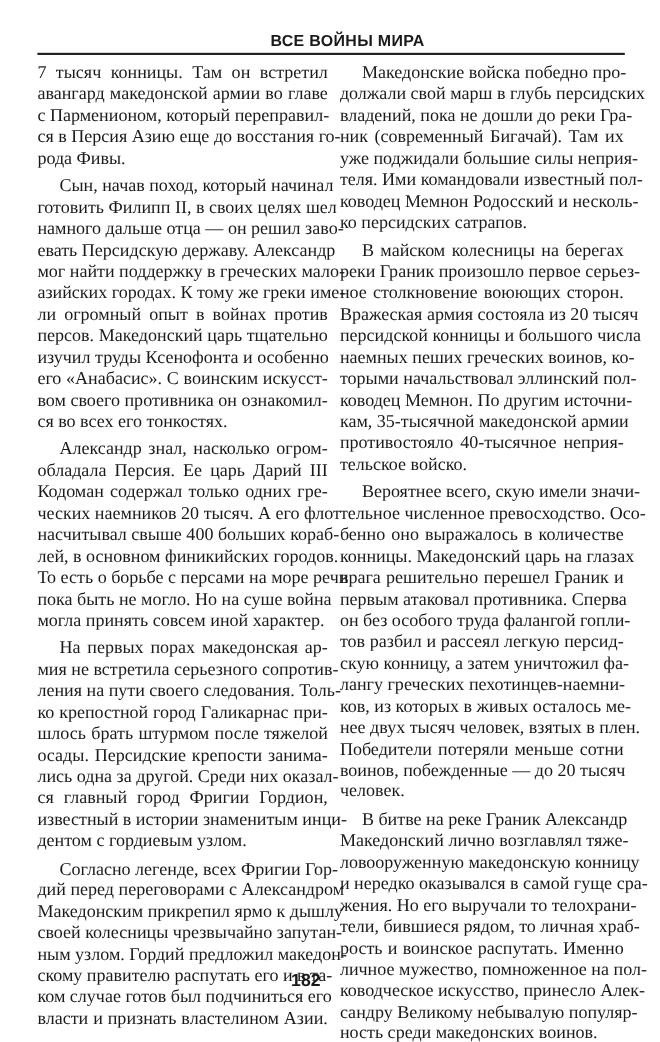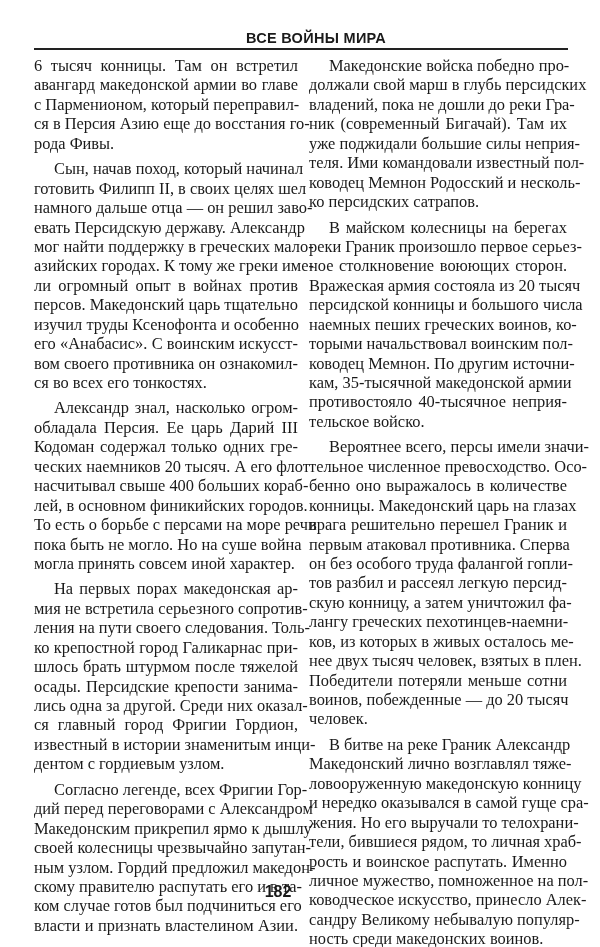--- a/index.html
+++ b/index.html
@@ -27,21 +27,21 @@
   }
 </style>
 </head>
 <body>
 
 <div class="header-title">ВСЕ ВОЙНЫ МИРА</div>
 <div class="header-rule"></div>
 
 <div class="column col-left" id="col-left">
     <div>
-      <span class="line">6 тысяч конницы. Там он встретил</span>
+      <span class="line">7 тысяч конницы. Там он встретил</span>
       <span class="line">авангард македонской армии во главе</span>
       <span class="line">с Парменионом, который переправил-</span>
       <span class="line">ся в Персия Азию еще до восстания го-</span>
       <span class="line last">рода Фивы.</span>
     </div>
     <div class="para-gap"></div>
     <div>
       <span class="line indent">Сын, начав поход, который начинал</span>
       <span class="line">готовить Филипп II, в своих целях шел</span>
       <span class="line">намного дальше отца — он решил заво-</span>
@@ -104,29 +104,29 @@
       <span class="line last">ко персидских сатрапов.</span>
     </div>
     <div class="para-gap"></div>
     <div>
       <span class="line indent">В майском колесницы на берегах</span>
       <span class="line">реки Граник произошло первое серьез-</span>
       <span class="line">ное столкновение воюющих сторон.</span>
       <span class="line">Вражеская армия состояла из 20 тысяч</span>
       <span class="line">персидской конницы и большого числа</span>
       <span class="line">наемных пеших греческих воинов, ко-</span>
-      <span class="line">торыми начальствовал воинским пол-</span>
+      <span class="line">торыми начальствовал эллинский пол-</span>
       <span class="line">ководец Мемнон. По другим источни-</span>
       <span class="line">кам, 35-тысячной македонской армии</span>
       <span class="line">противостояло 40-тысячное неприя-</span>
       <span class="line last">тельское войско.</span>
     </div>
     <div class="para-gap"></div>
     <div>
-      <span class="line indent">Вероятнее всего, персы имели значи-</span>
+      <span class="line indent">Вероятнее всего, скую имели значи-</span>
       <span class="line">тельное численное превосходство. Осо-</span>
       <span class="line">бенно оно выражалось в количестве</span>
       <span class="line">конницы. Македонский царь на глазах</span>
       <span class="line">врага решительно перешел Граник и</span>
       <span class="line">первым атаковал противника. Сперва</span>
       <span class="line">он без особого труда фалангой гопли-</span>
       <span class="line">тов разбил и рассеял легкую персид-</span>
       <span class="line">скую конницу, а затем уничтожил фа-</span>
       <span class="line">лангу греческих пехотинцев-наемни-</span>
       <span class="line">ков, из которых в живых осталось ме-</span>

